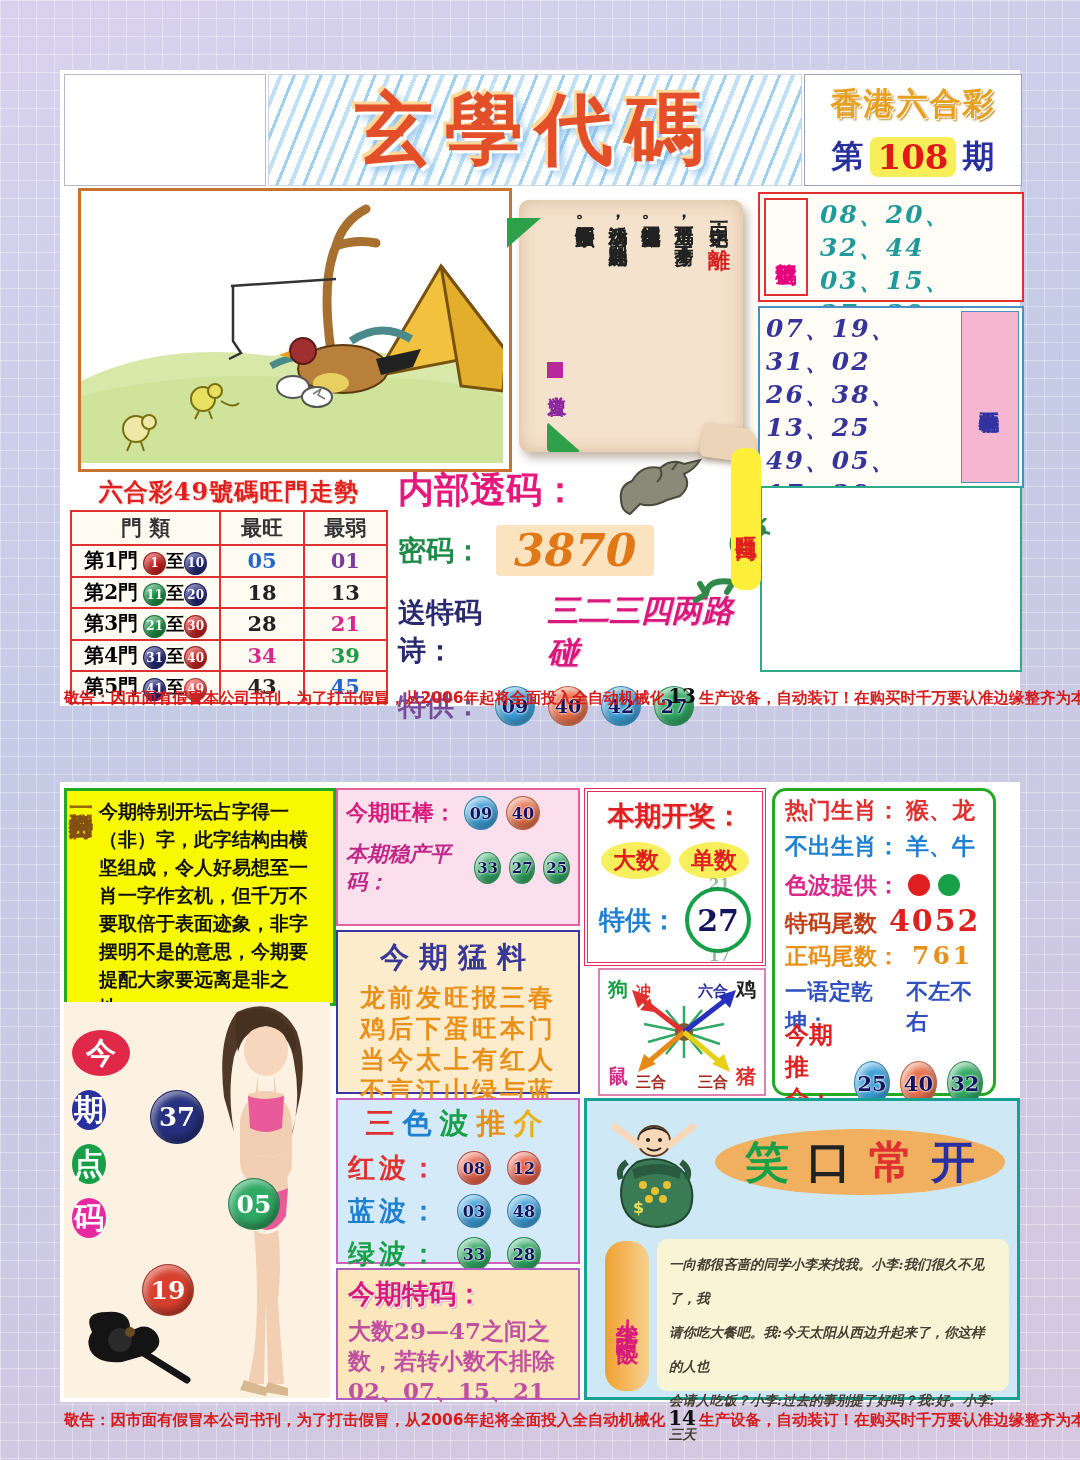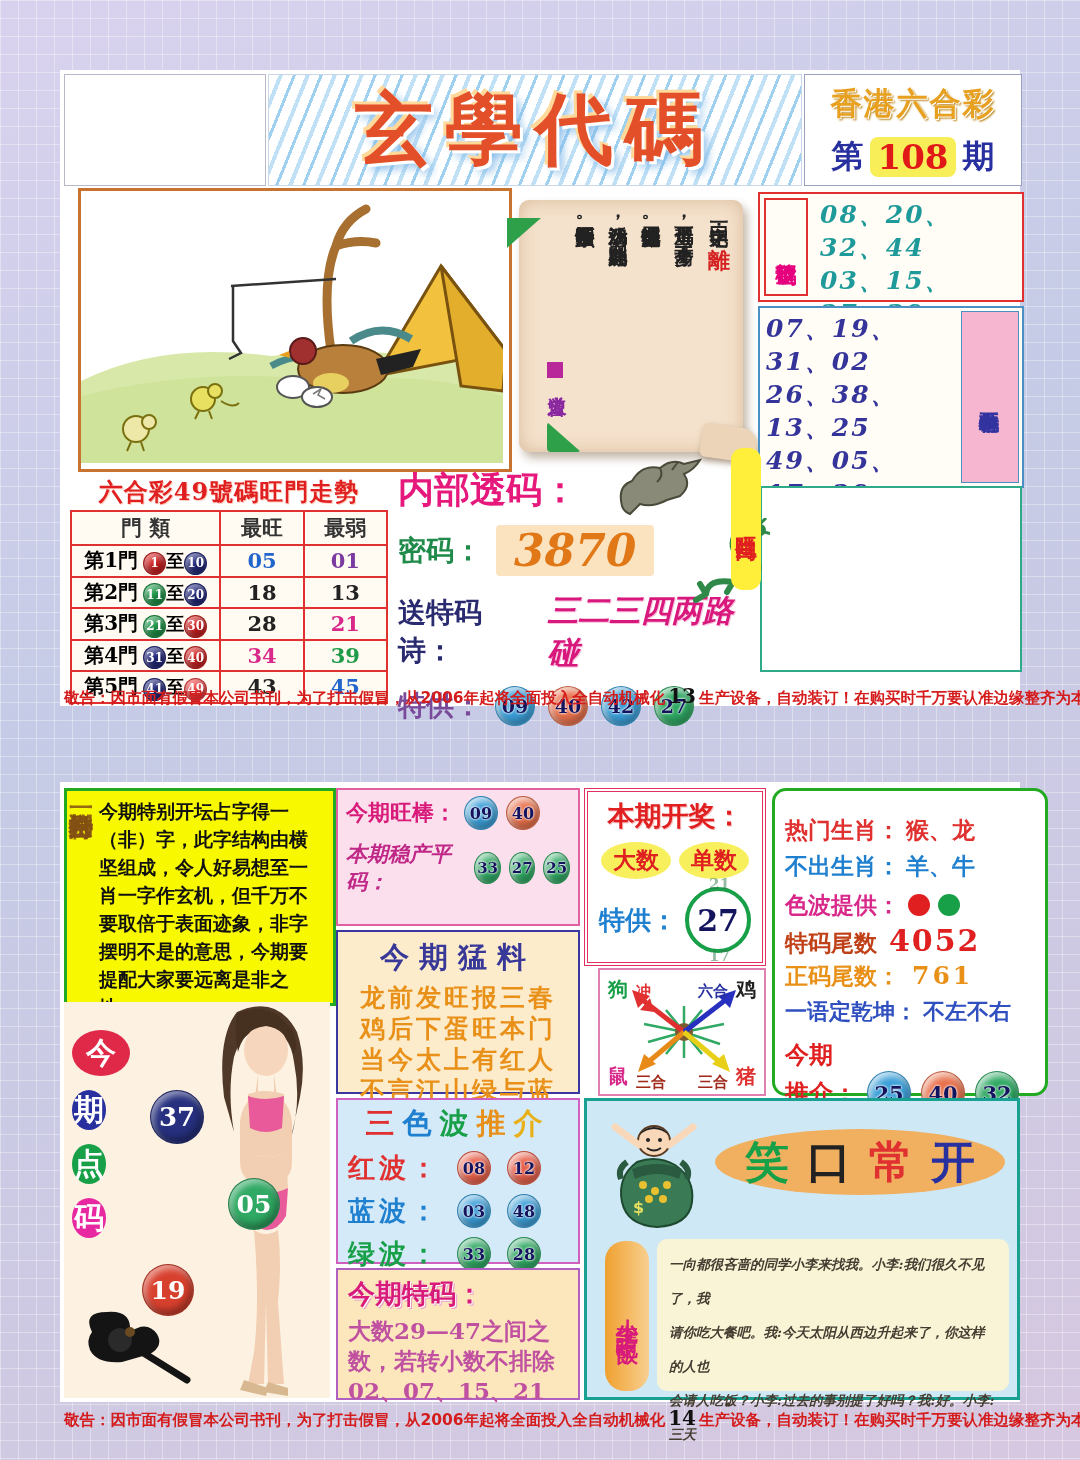--- a/index.html
+++ b/index.html
@@ -337,21 +337,21 @@
     <span class="abs serif" style="left: 8px; top: 6px; font-size: 20px; font-weight: bold; color: rgb(24, 160, 72);">狗</span>
     <span class="abs serif" style="left: 36px; top: 12px; font-size: 15px; font-weight: bold; color: rgb(224, 48, 48);">冲</span>
     <span class="abs serif" style="right: 8px; top: 6px; font-size: 20px; font-weight: bold; color: rgb(34, 34, 34);">鸡</span>
     <span class="abs serif" style="right: 36px; top: 12px; font-size: 15px; font-weight: bold; color: rgb(40, 48, 160);">六合</span>
     <span class="abs serif" style="left: 8px; bottom: 4px; font-size: 20px; font-weight: bold; color: rgb(216, 40, 138);">鼠</span>
     <span class="abs serif" style="left: 36px; bottom: 2px; font-size: 15px; font-weight: bold; color: rgb(160, 40, 24);">三合</span>
     <span class="abs serif" style="right: 8px; bottom: 4px; font-size: 20px; font-weight: bold; color: rgb(224, 48, 48);">猪</span>
     <span class="abs serif" style="right: 36px; bottom: 2px; font-size: 15px; font-weight: bold; color: rgb(160, 40, 24);">三合</span>
   </div>
 
-  <div class="abs" style="left:772px;top:788px;width:276px;height:308px;border:3px solid #22aa22;border-radius:14px;background:#fff;box-sizing:border-box;padding:24px 10px;">
+  <div class="abs" style="left:772px;top:788px;width:224px;height:308px;border:3px solid #22aa22;border-radius:14px;background:#fff;box-sizing:border-box;padding:4px 10px;">
     <div style="display:flex;align-items:baseline;gap:6px;height:36px;">
       <span style="font-size: 23px; font-weight: bold; color: rgb(224, 48, 48);">热门生肖：</span>
       <span style="font-size: 23px; font-weight: bold; color: rgb(224, 48, 48);">猴、龙</span>
     </div>
     <div style="display:flex;align-items:baseline;gap:6px;height:36px;">
       <span style="font-size: 23px; font-weight: bold; color: rgb(32, 128, 208);">不出生肖：</span>
       <span style="font-size: 23px; font-weight: bold; color: rgb(32, 128, 208);">羊、牛</span>
     </div>
     <div style="display:flex;align-items:center;gap:8px;height:36px;">
       <span style="font-size: 23px; font-weight: bold; color: rgb(216, 40, 138);">色波提供：</span>

